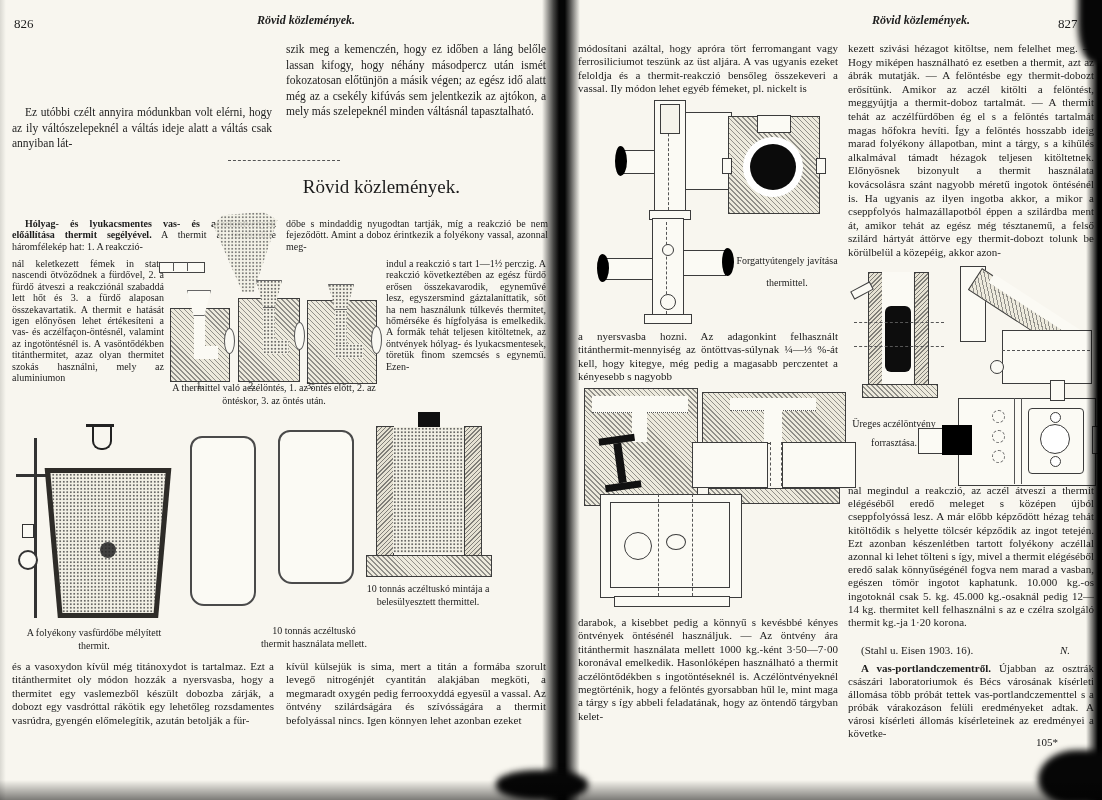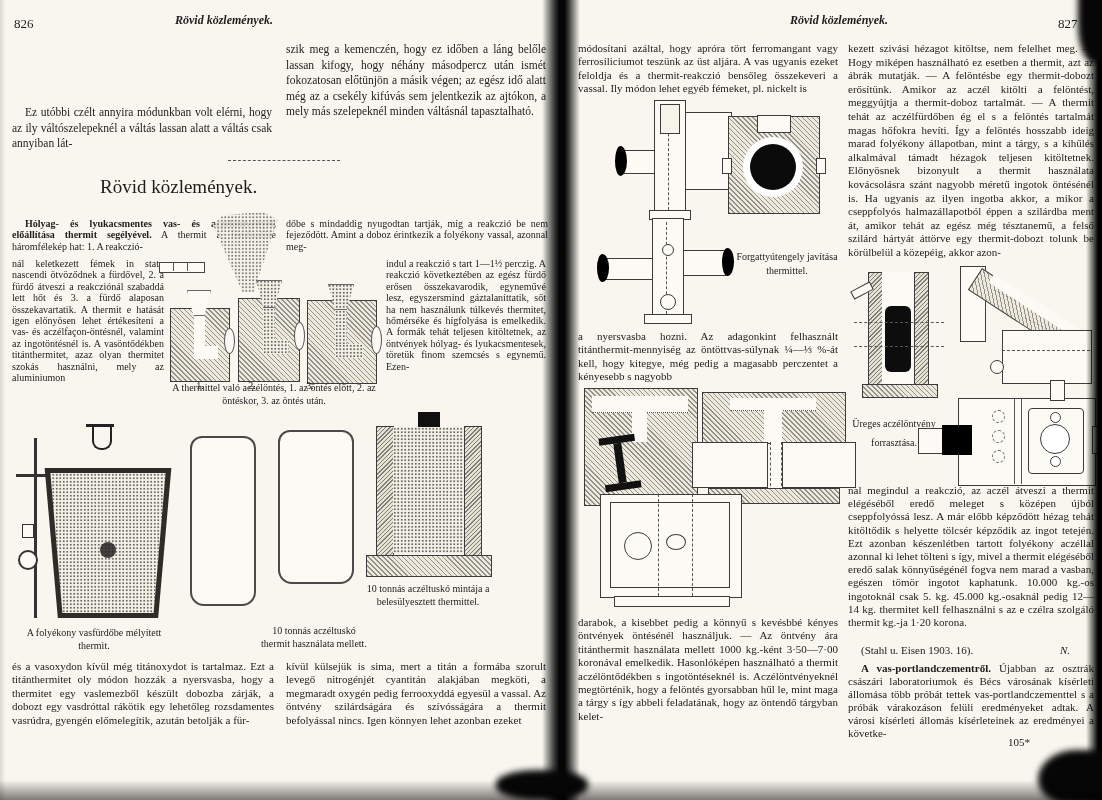--- a/index.html
+++ b/index.html
@@ -1,20 +1,20 @@
 <!DOCTYPE html>
 <html><head>
 <meta charset="utf-8">
 <style>
   html,body{margin:0;padding:0}
   body{width:1102px;height:800px;position:relative;background:#f8f6ef;overflow:hidden;
        font-family:"Liberation Serif","DejaVu Serif",serif;color:#1c1c1c}
   .abs{position:absolute}
   .just{text-align:justify}
-  .c{text-align:left}
+  .c{text-align:right}
   .it{font-style:italic}
   .b{font-weight:bold}
   .ind{text-indent:13px}
   .ta{font-size:11.5px;line-height:15.5px}
   .tb{font-size:10px;line-height:11.4px}
   .tc{font-size:11px;line-height:13.4px}
   .cap{font-size:10px;line-height:13px;text-align:center}
   .hatch{background-color:#edeadd;background-image:repeating-linear-gradient(45deg,rgba(70,70,70,.55) 0 1px,rgba(0,0,0,0) 1px 3.5px)}
   .hatchd{background-color:#e6e2d3;background-image:repeating-linear-gradient(135deg,rgba(60,60,60,.6) 0 1px,rgba(0,0,0,0) 1px 3px)}
   .spk{background-color:#f3f1e6;background-image:radial-gradient(rgba(60,60,60,.75) .7px,rgba(0,0,0,0) 1.1px);background-size:3.5px 3.5px}
@@ -22,21 +22,21 @@
   .white{background:#fbfaf4}
   .blob{background:#060606;filter:blur(3px)}
 </style>
 </head>
 <body>
 
 <div class="abs" style="left:0;top:0;width:548px;height:800px">
   <div class="abs" style="left:14px;top:16px;font-size:13px">826</div>
   <div class="abs it b c" style="left:175px;top:13px;width:180px;font-size:12px">Rövid közlemények.</div>
 
-  <div class="abs just ta ind" style="left:12px;top:105px;width:260px">Ez utóbbi czélt annyira módunkban volt elérni, hogy az ily váltószelepeknél a váltás lassan alatt a váltás csak annyiban lát-</div>
+  <div class="abs just ta ind" style="left:12px;top:105px;width:260px">Ez utóbbi czélt annyira módunkban volt elérni, hogy az ily váltószelepeknél a váltás ideje alatt a váltás csak annyiban lát-</div>
   <div class="abs just ta" style="left:286px;top:42px;width:260px">szik meg a kemenczén, hogy ez időben a láng belőle lassan kifogy, hogy néhány másodpercz után ismét fokozatosan előtünjön a másik végen; az egész idő alatt még az a csekély kifúvás sem jelentkezik az ajtókon, a mely más szelepeknél minden váltásnál tapasztalható.</div>
 
   <div class="abs" style="left:228px;top:160px;width:112px;border-top:1px dashed #555"></div>
 
   <div class="abs c" style="left:100px;top:176px;width:360px;font-size:19px">Rövid közlemények.</div>
 
   <div class="abs just tb ind" style="left:12px;top:218px;width:264px">
     <span class="b">Hólyag- és lyukacsmentes vas- és aczélöntvények előállítása thermit segélyével.</span><span> A thermit a fémfürdőre háromfélekép hat: 1. A reakczió-</span>
   </div>
   <div class="abs just tb" style="left:12px;top:258px;width:152px">nál keletkezett fémek in statu nascendi ötvöződnek a fürdővel, 2. a fürdő átveszi a reakcziónál szabaddá lett hőt és 3. a fürdő alaposan összekavartatik. A thermit e hatását igen előnyösen lehet értékesíteni a vas- és aczélfaçon-öntésnél, valamint az ingotöntésnél is. A vasöntődékben titánthermitet, azaz olyan thermitet szokás használni, mely az aluminiumon</div>
@@ -137,21 +137,21 @@
     <div class="abs white bd" style="left:0;top:40px;width:50px;height:20px"></div>
     <div class="abs" style="left:-7px;top:36px;width:12px;height:28px;background:#000;border-radius:45% 55% 55% 45% / 50%"></div>
     <div class="abs white bd" style="left:76px;top:32px;width:44px;height:24px"></div>
     <div class="abs" style="left:118px;top:30px;width:12px;height:28px;background:#000;border-radius:45% 55% 55% 45% / 50%"></div>
     <div class="abs white bd" style="left:48px;top:0;width:30px;height:100px"></div>
     <div class="abs" style="left:62px;top:4px;width:0;height:92px;border-left:1px dashed #555"></div>
     <div class="abs bd" style="left:58px;top:26px;width:10px;height:10px;border-radius:50%;background:#fbfaf4"></div>
     <div class="abs bd" style="left:56px;top:76px;width:14px;height:14px;border-radius:50%;background:#fbfaf4"></div>
     <div class="abs white bd" style="left:40px;top:96px;width:46px;height:8px"></div>
   </div>
-  <div class="abs cap" style="left:176px;top:250px;width:102px;line-height:14px">Forgattyútengely javítása thermittel.</div>
+  <div class="abs cap" style="left:176px;top:250px;width:102px;line-height:22px">Forgattyútengely javítása thermittel.</div>
 
   <div class="abs just tc" style="left:18px;top:330px;width:260px">a nyersvasba hozni. Az adagonkint felhasznált titánthermit-mennyiség az öntöttvas-súlynak ¼—⅓ %-át kell, hogy kitegye, még pedig a magasabb perczentet a kényesebb s nagyobb</div>
 
   <div class="abs" style="left:24px;top:388px;width:114px;height:118px">
     <div class="abs hatch bd" style="left:0;top:0;width:112px;height:116px"></div>
     <div class="abs white" style="left:8px;top:8px;width:96px;height:16px;border-bottom:1px dotted #555"></div>
     <div class="abs white" style="left:48px;top:24px;width:15px;height:30px"></div>
     <div class="abs" style="left:18px;top:48px;width:36px;height:54px;transform:rotate(-8deg)">
       <div class="abs" style="left:0;top:0;width:36px;height:7px;background:#111"></div>
       <div class="abs" style="left:14px;top:7px;width:8px;height:40px;background:#111"></div>

